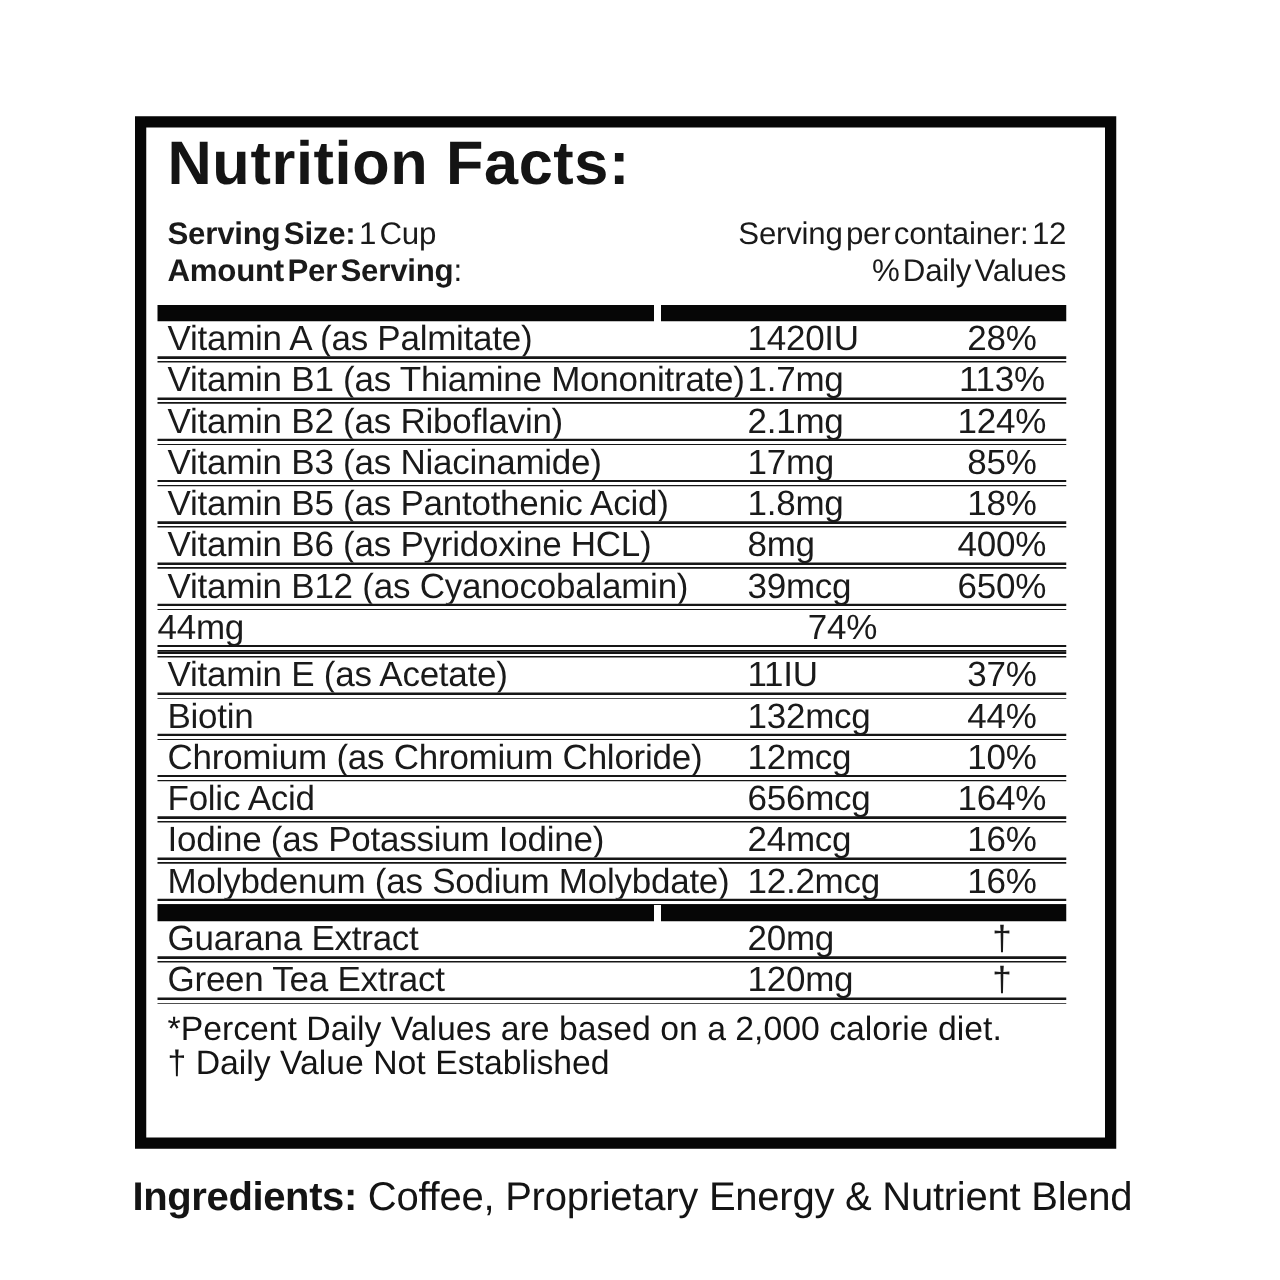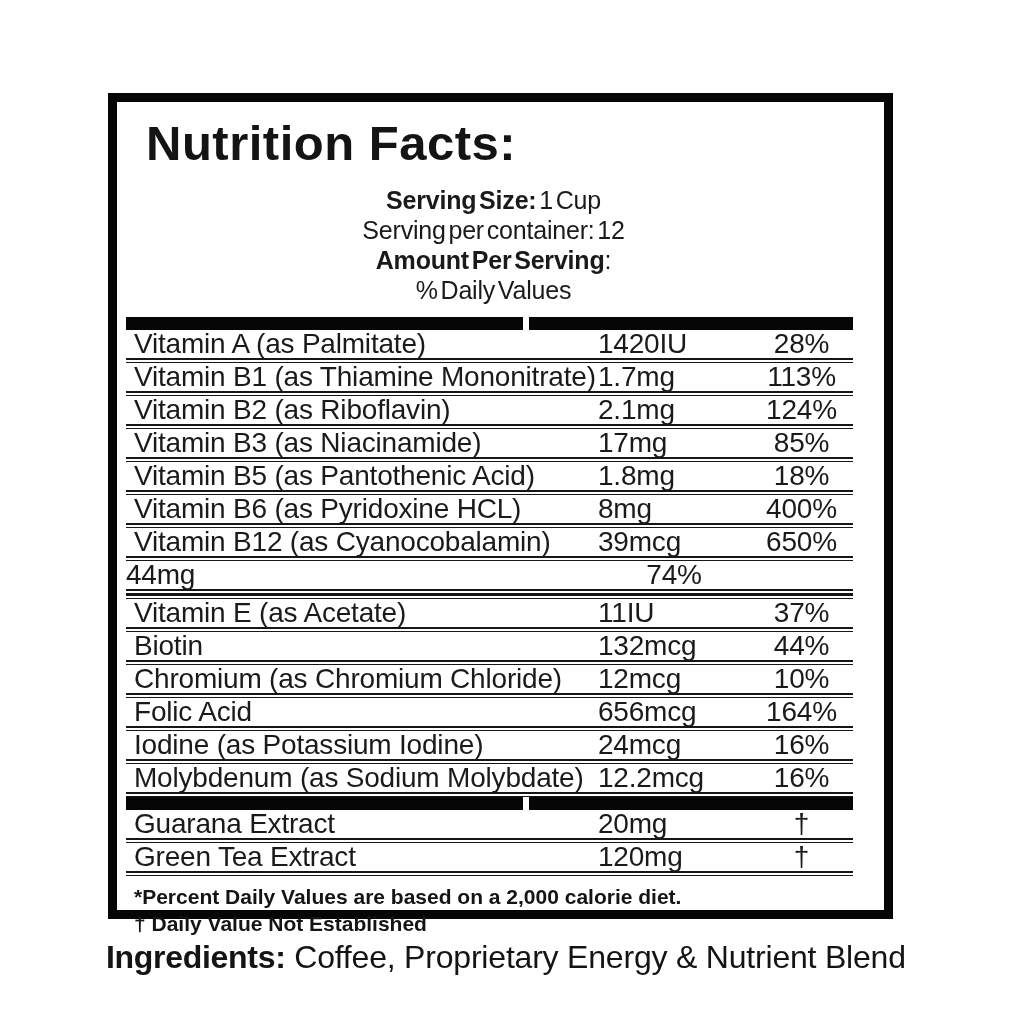--- a/index.html
+++ b/index.html
@@ -7,27 +7,27 @@
     position:relative;width:1024px;height:1024px;background:#ffffff;
     font-family:"Liberation Sans", sans-serif;color:#1a1a1a;
     overflow:hidden;
   }
   .label-box{
     position:absolute;left:108px;top:93px;width:785px;height:826px;
     box-sizing:border-box;border:9px solid #060606;background:#ffffff;
     padding:0 31px 0 9px;
   }
   .panel-title{
-    margin:12px;padding-left:8px;font-size:49px;line-height:59px;
+    margin:0;padding-left:8px;font-size:49px;line-height:59px;
     font-weight:bold;letter-spacing:0.5px;color:#141414;white-space:nowrap;
   }
   .hline{
     display:flex;justify-content:space-between;align-items:center;
     padding-left:8px;font-size:25px;line-height:30px;
-    letter-spacing:-0.2px;word-spacing:-4px;white-space:nowrap;flex-direction:column;
+    letter-spacing:-0.2px;word-spacing:-4px;white-space:nowrap;
   }
   .serving-line{margin-top:11px;}
   .amount-line{margin-bottom:12px;}
   .b{font-weight:bold;}
   .thick-bar{
     height:13px;
     background:linear-gradient(90deg,#060606 0 54.6%,#ffffff 54.6% 55.4%,#060606 55.4% 100%);
   }
   .nrow{
     display:grid;grid-template-columns:472px 152px 103px;
@@ -35,23 +35,22 @@
     letter-spacing:-0.2px;white-space:nowrap;
   }
   .ncell.name{padding-left:8px;overflow:hidden;}
   .ncell.amt{text-align:left;}
   .ncell.dv{text-align:center;}
   .divider{
     height:5px;
     background:linear-gradient(#161616 0 2px,transparent 2px 4px,#161616 4px 5px);
   }
   .footnotes{
-    padding-left:8px;margin-top:7px;font-size:21px;line-height:27px;
+    padding-left:8px;margin-top:7px;font-size:27px;line-height:27px;
     color:#141414;
-    font-weight:bold;
   }
   .ingredients{
     position:absolute;left:106px;top:941px;font-size:32px;line-height:32px;
     letter-spacing:-0.2px;color:#141414;white-space:nowrap;
   }
   .ingredients .b{letter-spacing:-0.3px;}
 </style>
 </head>
 <body>
 

